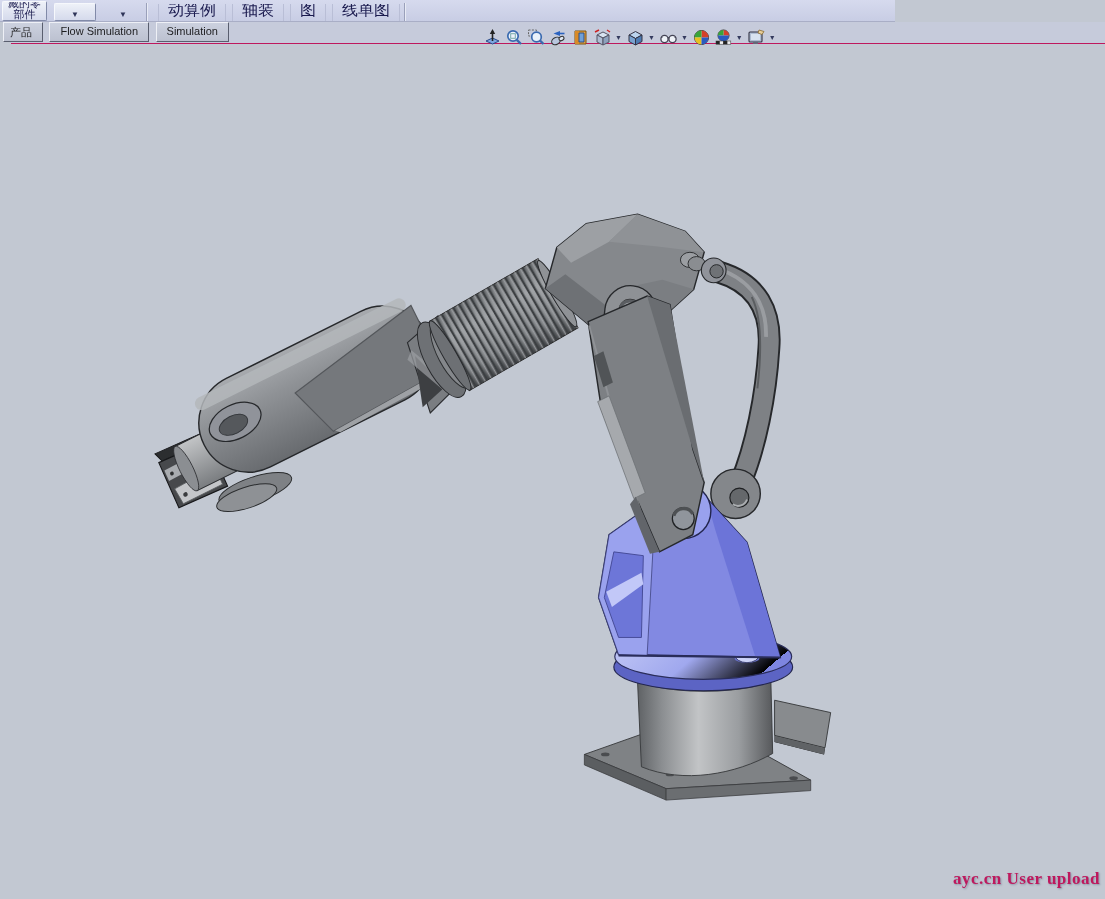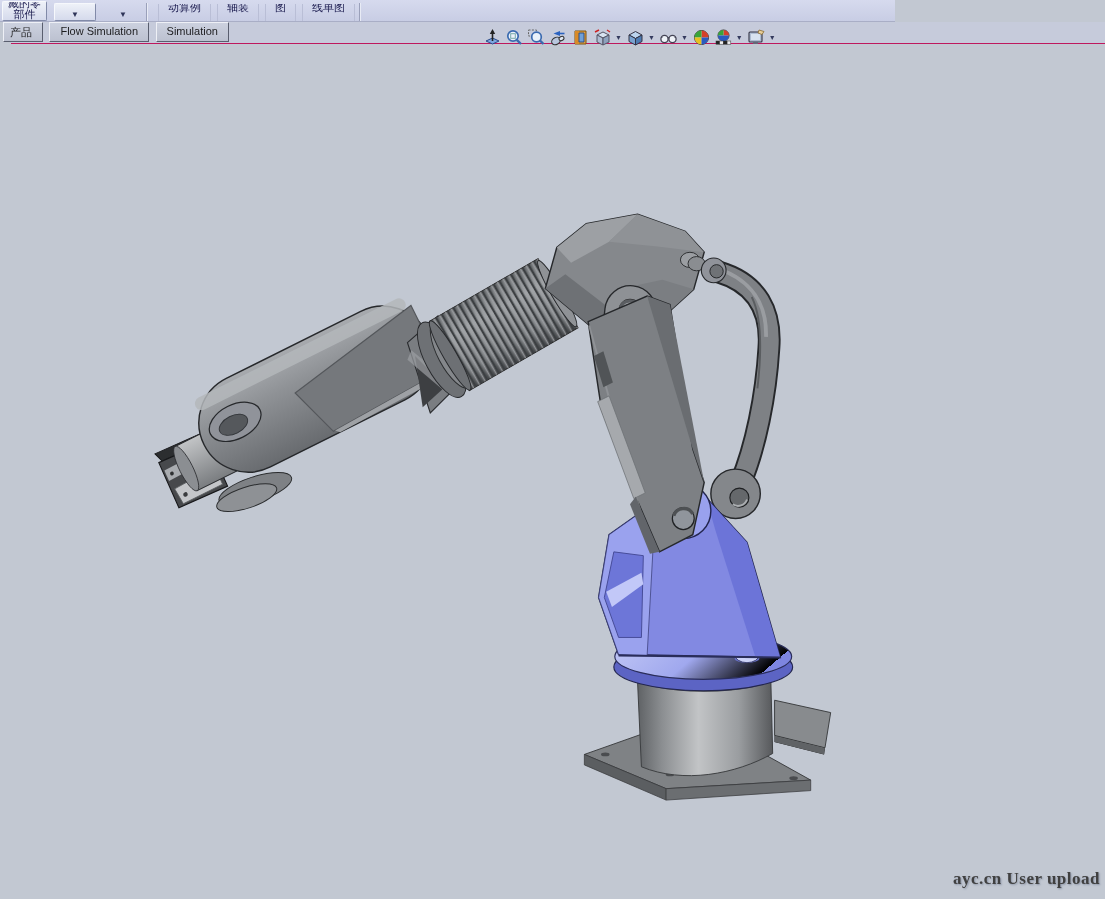--- a/index.html
+++ b/index.html
@@ -15,21 +15,21 @@
     border-radius:2px;color:#1b1b4f;font-size:11px;line-height:11px;
     text-align:center;overflow:hidden;box-sizing:border-box;cursor:default;}
   .btn-component{width:45px;height:20px;margin-left:2px;}
   .btn-component .clip2{margin-top:-4px;}
   .btn-dd{width:42px;height:18px;margin-left:7px;display:flex;align-items:flex-end;justify-content:center;}
   .btn-dd2{width:38px;height:16px;margin-left:8px;background:transparent;border-color:transparent;
     display:flex;align-items:flex-end;justify-content:center;}
   .dd-glyph{font-size:8px;color:#2e3458;line-height:10px;}
   .flatbtn{position:relative;height:17px;margin-left:6px;padding:0 9px;overflow:hidden;
     border-left:1px solid #b9bed6;border-right:1px solid #b9bed6;
-    color:#1b1b4f;font-size:11px;font-family:Liberation Mono, monospace;}
+    color:#1b1b4f;font-size:16px;font-family:Liberation Mono, monospace;}
   .flatbtn span{display:block;margin-top:-4px;}
   .vsep{width:1px;height:18px;background:#9aa0ba;margin:0 4px;border-right:1px solid #e8ebf5;}
 
   
   .tabstrip{position:absolute;left:11px;top:22px;width:1105px;height:21px;
     background:#c6cbdb;border-bottom:1px solid #be185d;}
   .tab{display:inline-block;height:15px;padding:2px 10px 1px 10px;margin-right:2px;
     background:linear-gradient(#ccd1df,#bcc1d0);
     border:1px solid;border-color:#eef0f6 #595e6e #595e6e #eef0f6;
     font-size:11px;color:#1d1d1f;vertical-align:top;cursor:default;}
@@ -42,21 +42,21 @@
   .hicon svg{width:19px;height:19px;display:block;}
   .hdd{font-size:7px;color:#343a5e;margin:0 1px 0 0;cursor:default;}
 
   
   .viewport{position:absolute;left:0;top:44px;width:1105px;height:855px;
     background:#c2c8d2;}
   .viewport svg.model{position:absolute;left:0;top:0;}
 
   .watermark{position:absolute;right:5px;bottom:10px;
     font-family:"Liberation Serif",serif;font-weight:bold;font-size:17px;
-    color:#404040;text-shadow:1px 1px 2px #8a93a5;letter-spacing:.5px;}
+    color:#be185d;text-shadow:1px 1px 2px #8a93a5;letter-spacing:.5px;}
 </style>
 </head>
 <body>
 
 <div class="toolbar-top">
   <div class="btn3d btn-component">
     <div class="clip2">
       <div>藏的零</div>
       <div>部件</div>
     </div>

